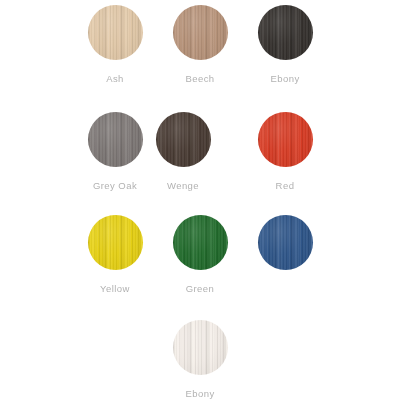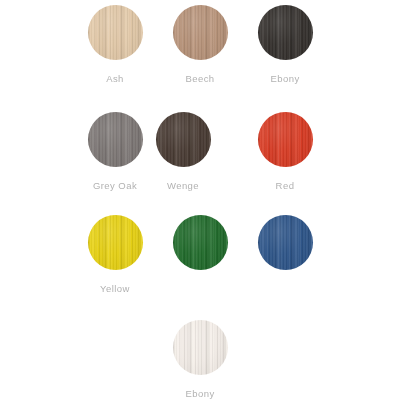--- a/index.html
+++ b/index.html
@@ -151,20 +151,21 @@
         <div class="grain"></div>
         <div class="shade"></div>
       </div>
       <div class="swatch-label" style="color: rgb(178, 178, 178);">Yellow</div>
     </div>
     <div class="swatch-cell" style="left: 145px; top: 215px;">
       <div class="swatch-disc" style="background-color: rgb(31, 107, 42);">
         <div class="grain"></div>
         <div class="shade"></div>
       </div>
+      <div class="swatch-label" style="color: rgb(178, 178, 178);">Green</div>
     </div>
     <div class="swatch-cell" style="left: 230px; top: 215px;">
       <div class="swatch-disc" style="background-color: rgb(44, 84, 137);">
         <div class="grain"></div>
         <div class="shade"></div>
       </div>
     </div>
     <div class="swatch-cell" style="left: 145px; top: 320px;">
       <div class="swatch-disc" style="background-color: rgb(245, 239, 233);">
         <div class="grain"></div>

